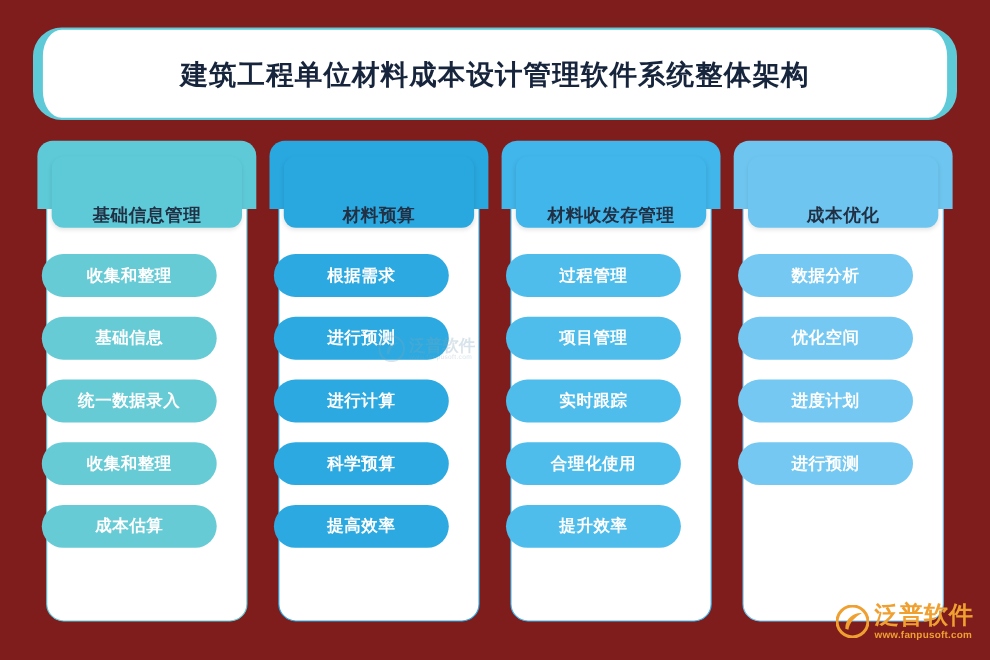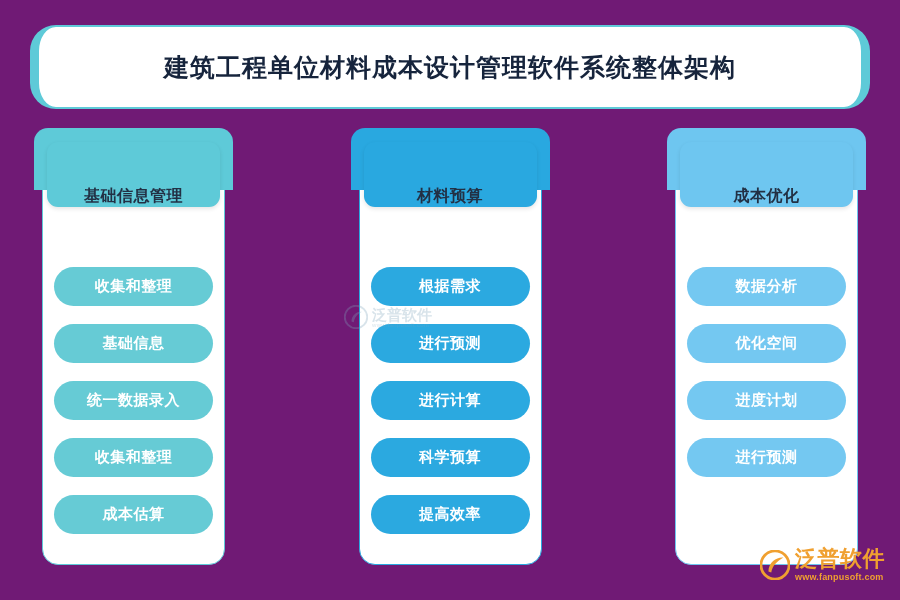--- a/index.html
+++ b/index.html
@@ -9,21 +9,21 @@
     height: 600px;
     background: #ffffff;
     font-family: "Liberation Sans", "DejaVu Sans", sans-serif;
     overflow: hidden;
   }
 
   #root {
     position: relative;
     width: 900px;
     height: 600px;
-    background: #701a75;
+    background: #7f1d1d;
     padding-left: 44px;
   }
 
   
   .title-banner {
     position: absolute;
     left: 30px;
     top: 25px;
     width: 840px;
     height: 84px;
@@ -104,27 +104,26 @@
   .card-header-text {
     font-size: 16px;
     font-weight: bold;
     color: #223044;
     white-space: nowrap;
     letter-spacing: 0.5px;
   }
 
   .pill-list {
     position: absolute;
-    left: 20px;
+    left: 4px;
     top: 103px;
     width: 159px;
     display: flex;
     flex-direction: column;
     gap: 18px;
-    margin-top: 36px;
   }
 
   .pill {
     width: 159px;
     height: 39px;
     background: var(--pill);
     border-radius: 20px;
     display: flex;
     align-items: center;
     justify-content: center;
@@ -235,20 +234,44 @@
             <span class="pill-text">进行预测</span>
           </div>
           <div class="pill">
             <span class="pill-text">进行计算</span>
           </div>
           <div class="pill">
             <span class="pill-text">科学预算</span>
           </div>
           <div class="pill">
             <span class="pill-text">提高效率</span>
+          </div>
+        </div>
+      </div>
+      <div class="column" style="--accent: #41B6EA; --pill: #4FBDEC;">
+        <div class="card-body"></div>
+        <div class="card-band"></div>
+        <div class="card-header">
+          <span class="card-header-text">材料收发存管理</span>
+        </div>
+        <div class="pill-list">
+          <div class="pill">
+            <span class="pill-text">过程管理</span>
+          </div>
+          <div class="pill">
+            <span class="pill-text">项目管理</span>
+          </div>
+          <div class="pill">
+            <span class="pill-text">实时跟踪</span>
+          </div>
+          <div class="pill">
+            <span class="pill-text">合理化使用</span>
+          </div>
+          <div class="pill">
+            <span class="pill-text">提升效率</span>
           </div>
         </div>
       </div>
       <div class="column" style="--accent: #6EC6F0; --pill: #74C8F1;">
         <div class="card-body"></div>
         <div class="card-band"></div>
         <div class="card-header">
           <span class="card-header-text">成本优化</span>
         </div>
         <div class="pill-list">

